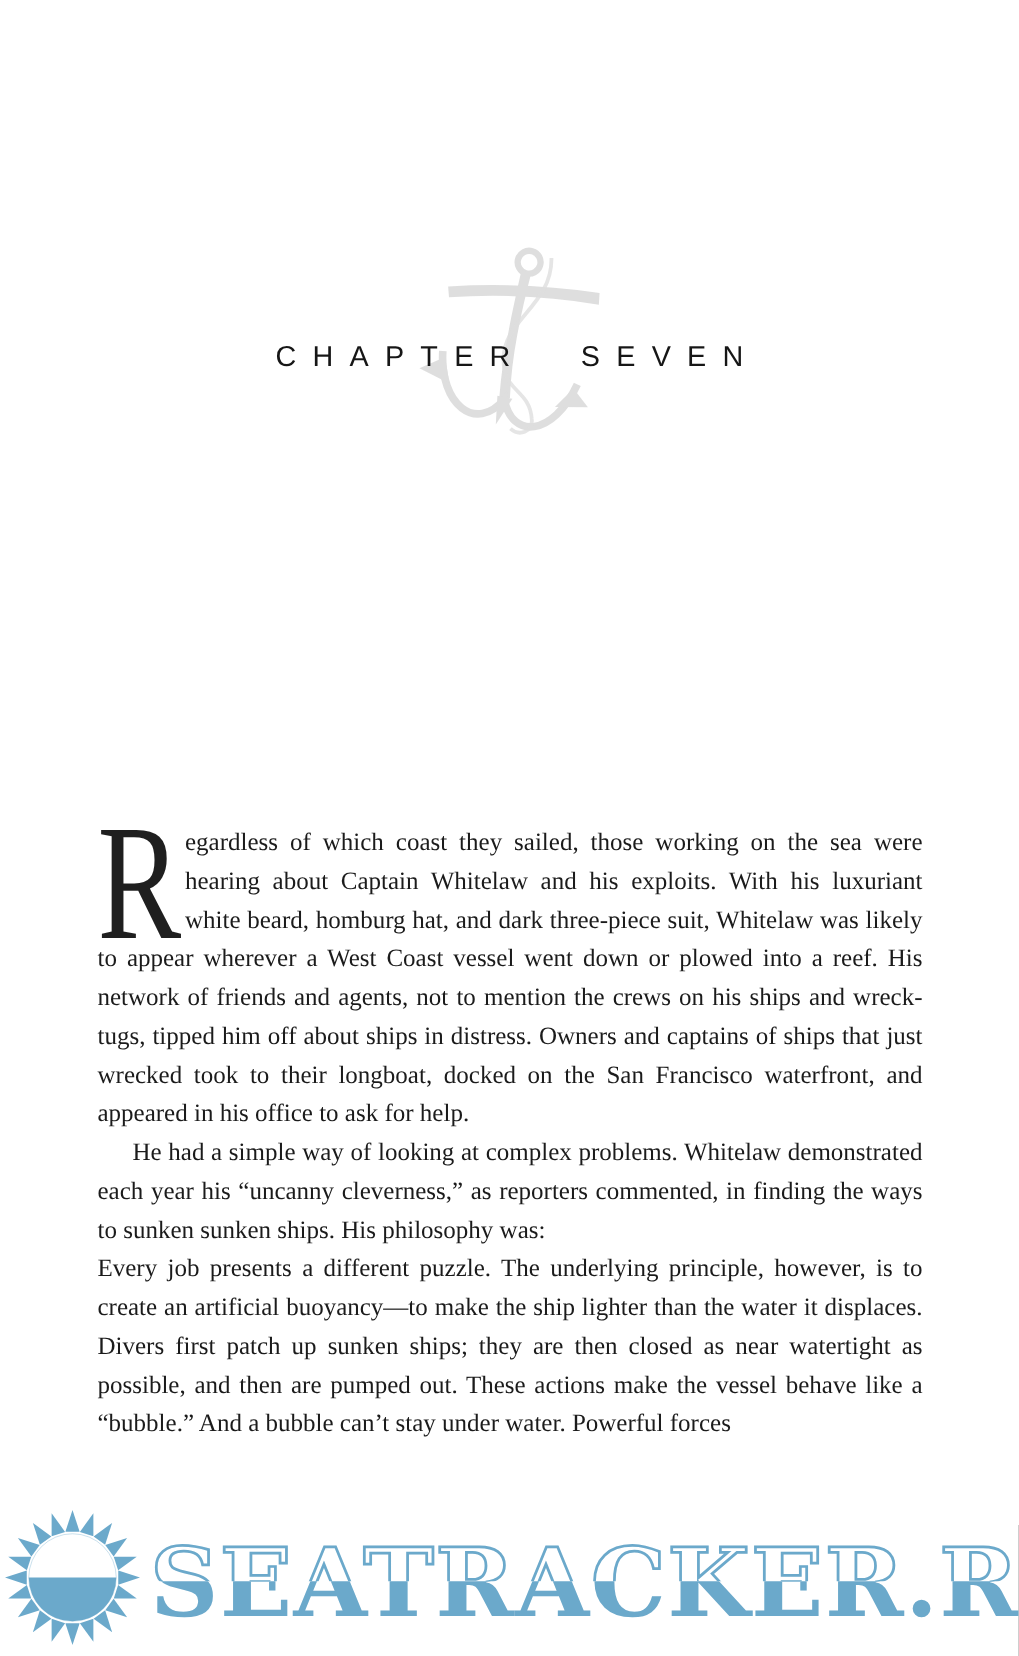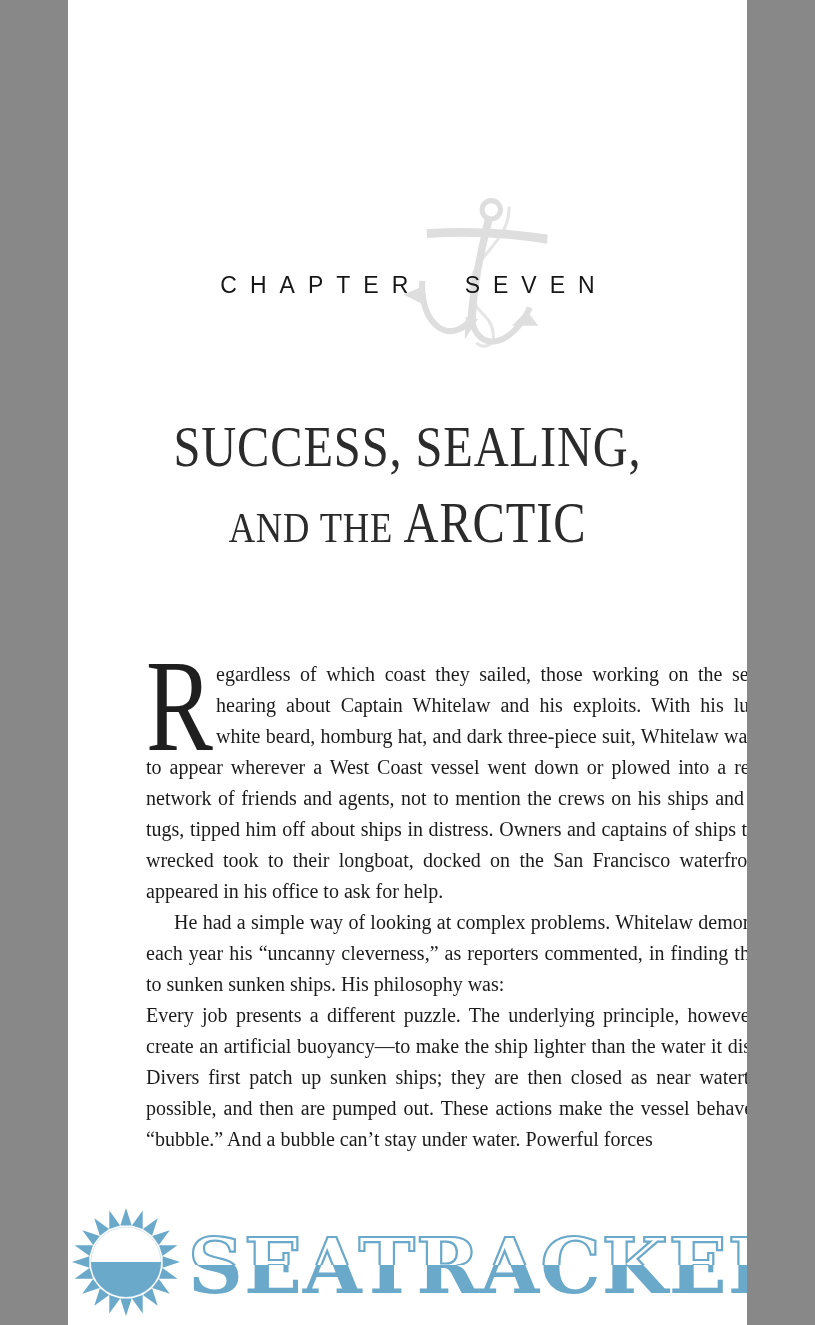--- a/index.html
+++ b/index.html
@@ -4,21 +4,21 @@
 <style>
   :root {
     --ink: #1b1b1b;
     --title-ink: #2b2b2b;
     --anchor-gray: #c4c4c4;
     --wm: #6ba9cb;
   }
   html, body { margin: 0; padding: 0; background: #888; }
   .page {
     position: relative;
-    width: 679px;
+    width: 815px;
     height: 1325px;
     margin: 0 auto;
     background: #ffffff;
     overflow: hidden;
     font-family: "Liberation Serif", serif;
   }
 
   
   .anchor-art {
     position: absolute;
@@ -152,27 +152,20 @@
       <path d="M27 110 L10 124 L36 129 Z" stroke="none"></path>
       <path d="M131 106 L146 117 L121 124 Z" stroke="none"></path>
 
       <path d="M75 128 L80 150 L87 127 Z" stroke="none"></path>
 
       <path d="M86 12 C97 48 62 70 72 100 C79 124 98 116 106 138 C110 148 100 154 92 150" fill="none" stroke-width="3" opacity="0.8"></path>
     </g>
   </svg>
   <div class="chapter-label">CHAPTER SEVEN</div>
 
-  <div class="title-block">
-    <div class="title-line1">SUCCESS, SEALING,</div>
-    <div class="title-line2">
-      <span class="small-part">AND THE</span>
-      <span>ARCTIC</span>
-    </div>
-  </div>
 
   <div class="body-block">
     <p>
       <span class="dropcap-box">
           <span>R</span>
         </span><span>egardless of which coast they sailed, those working on the sea were hearing about Captain Whitelaw and his exploits. With his luxuriant white beard, homburg hat, and dark three-piece suit, Whitelaw was likely to appear wherever a West Coast vessel went down or plowed into a reef. His network of friends and agents, not to mention the crews on his ships and wreck-tugs, tipped him off about ships in distress. Owners and captains of ships that just wrecked took to their longboat, docked on the San Francisco waterfront, and appeared in his office to ask for help.</span>
     </p>
     <p class="para-indent">He had a simple way of looking at complex problems. Whitelaw demonstrated each year his “uncanny cleverness,” as reporters commented, in finding the ways to sunken sunken ships. His philosophy was:</p>
     <p class="block-quote">Every job presents a different puzzle. The underlying principle, however, is to create an artificial buoyancy—to make the ship lighter than the water it displaces. Divers first patch up sunken ships; they are then closed as near watertight as possible, and then are pumped out. These actions make the vessel behave like a “bubble.” And a bubble can’t stay under water. Powerful forces</p>
   </div>

